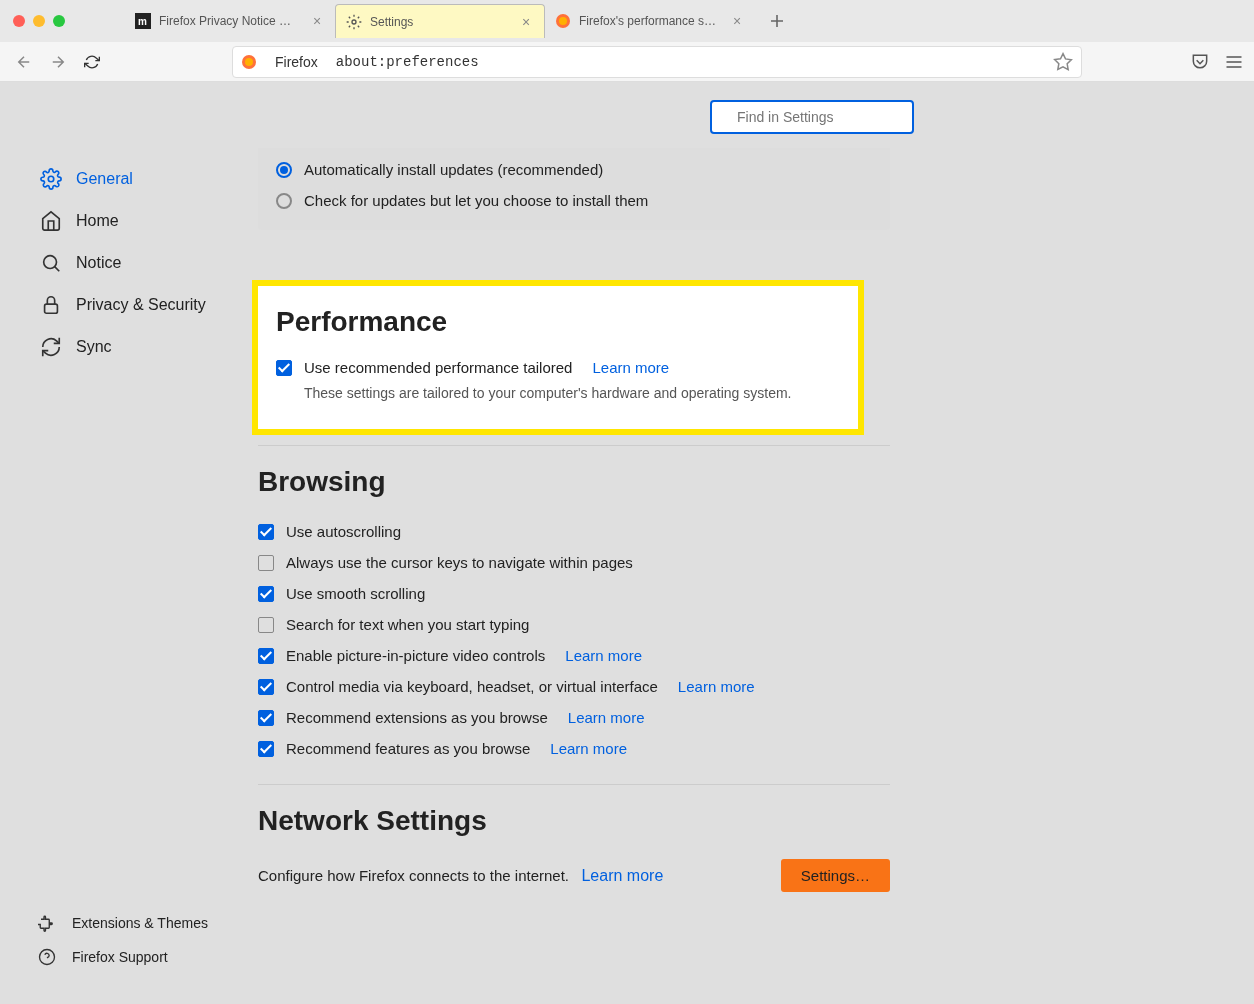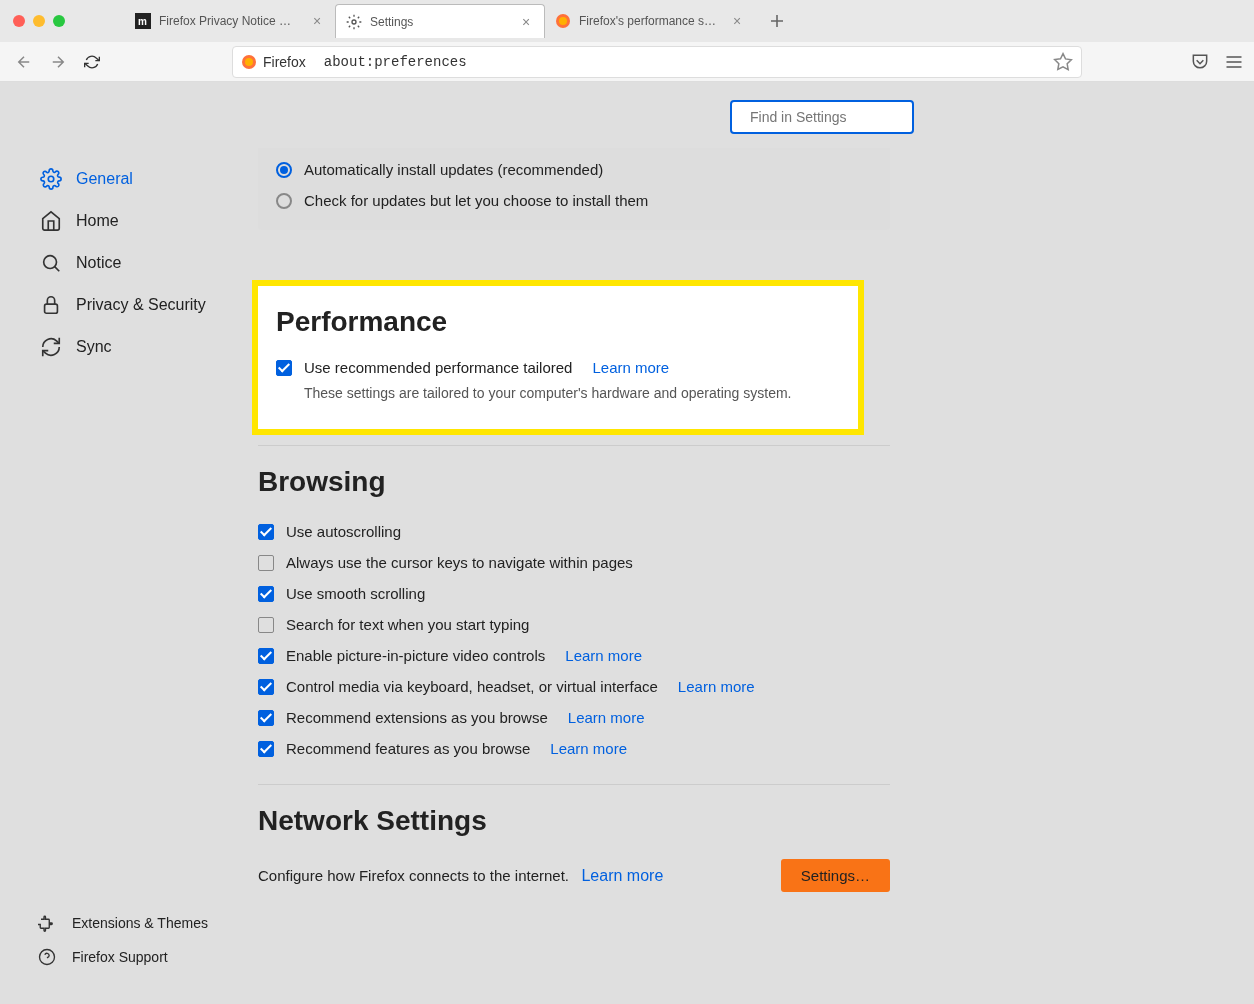--- a/index.html
+++ b/index.html
@@ -7,32 +7,32 @@
 
 
 .titlebar { height: 42px; background: #e8e8e8; display: flex; align-items: center; padding: 0 8px; }
 .traffic-lights { display: flex; gap: 8px; margin-right: 60px; padding-left: 5px; }
 .traffic-light { width: 12px; height: 12px; border-radius: 50%; }
 .tl-close { background: #ff5f57; }
 .tl-min { background: #febc2e; }
 .tl-max { background: #28c840; }
 .tabs { display: flex; align-items: center; gap: 0; height: 100%; }
 .tab { display: flex; align-items: center; gap: 8px; padding: 0 10px; height: 34px; font-size: 12px; color: #555; min-width: 210px; max-width: 210px; position: relative; border-radius: 4px 4px 0 0; cursor: pointer; }
-.tab.active { background: #ffffff; border: 1px solid #bbb; border-bottom: none; }
+.tab.active { background: #fef9c3; border: 1px solid #bbb; border-bottom: none; }
 .tab-favicon { width: 16px; height: 16px; flex-shrink: 0; display: flex; align-items: center; justify-content: center; }
 .tab-title { flex: 1; white-space: nowrap; overflow: hidden; text-overflow: ellipsis; }
 .tab-close { width: 16px; height: 16px; display: flex; align-items: center; justify-content: center; color: #888; font-size: 14px; cursor: pointer; }
 .new-tab { width: 28px; height: 28px; display: flex; align-items: center; justify-content: center; color: #666; cursor: pointer; margin-left: 8px; }
 
 
 .toolbar { height: 40px; background: #f5f5f5; display: flex; align-items: center; padding: 0 10px; gap: 6px; border-bottom: 1px solid #ddd; }
 .nav-btn { width: 28px; height: 28px; display: flex; align-items: center; justify-content: center; color: #888; cursor: pointer; border-radius: 4px; }
 .nav-btn.enabled { color: #333; }
 .urlbar { flex: 0 0 auto; margin-left: 120px; height: 32px; background: #fff; border-radius: 4px; display: flex; align-items: center; padding: 0 8px; width: 850px; border: 1px solid #ddd; }
-.urlbar-identity { display: flex; align-items: center; gap: 6px; padding-right: 10px; margin-right: 8px; }
+.urlbar-identity { display: flex; align-items: center; gap: 18px; padding-right: 10px; margin-right: 8px; }
 .urlbar-firefox-icon { width: 16px; height: 16px; }
 .urlbar-brand { font-size: 14px; color: #333; font-weight: 500; }
 .urlbar-url { font-size: 14px; color: #333; flex: 1; font-family: Liberation Mono, monospace; }
 .urlbar-star { width: 20px; height: 20px; color: #888; cursor: pointer; }
 .toolbar-right { margin-left: auto; display: flex; gap: 14px; align-items: center; }
 .toolbar-icon { width: 20px; height: 20px; color: #555; cursor: pointer; }
 
 
 .content { display: flex; height: calc(100% - 82px); background: #ededed; position: relative; }
 .overlay { position: absolute; inset: 0; background: rgba(0,0,0,0.06); pointer-events: none; z-index: 1; }
@@ -43,21 +43,21 @@
 .sidebar-item.active { color: #0060df; }
 .sidebar-item.active .sidebar-icon { stroke: #0060df; }
 .sidebar-icon { width: 22px; height: 22px; stroke: #333; stroke-width: 1.8; fill: none; }
 .sidebar-bottom { position: absolute; bottom: 30px; left: 32px; }
 .sidebar-bottom .sidebar-item { font-size: 14px; gap: 16px; padding: 8px 6px; }
 .sidebar-bottom .sidebar-icon { width: 18px; height: 18px; }
 
 
 .main { flex: 1; padding: 18px 0 0 0; position: relative; z-index: 2; }
 .search-container { display: flex; justify-content: flex-end; padding-right: 340px; }
-.search-box { width: 184px; height: 34px; border: 2px solid #0060df; border-radius: 4px; background: #fff; display: flex; align-items: center; padding: 0 10px; gap: 8px; }
+.search-box { width: 204px; height: 34px; border: 2px solid #0060df; border-radius: 4px; background: #fff; display: flex; align-items: center; padding: 0 17px; gap: 8px; }
 .search-box input { border: none; outline: none; font-size: 14px; flex: 1; background: transparent; }
 
 .settings-body { padding: 14px 0 0 28px; max-width: 660px; }
 
 .section { padding: 16px 0; }
 .section-divider { border-top: 1px solid #ccc; margin: 4px 0; }
 .section-title { font-size: 28px; font-weight: 600; color: #222; margin-bottom: 18px; }
 
 .radio-row, .check-row { display: flex; align-items: center; gap: 12px; padding: 7px 0; font-size: 15px; color: #222; }
 .radio { width: 16px; height: 16px; border: 2px solid #888; border-radius: 50%; flex-shrink: 0; position: relative; cursor: pointer; }

